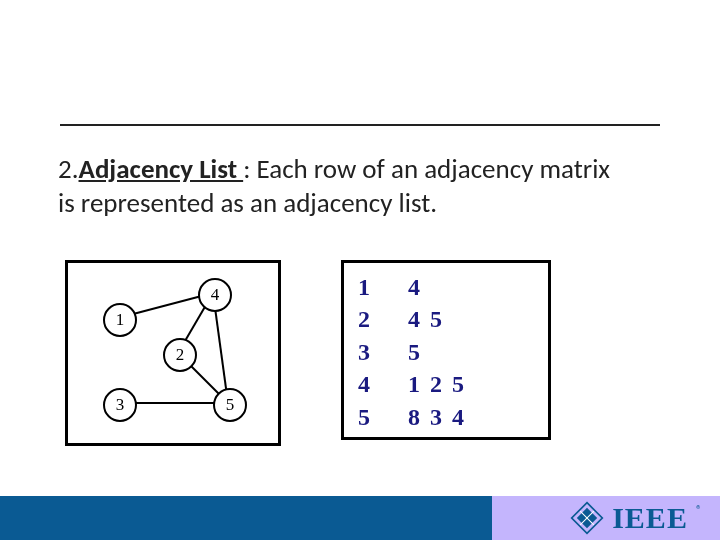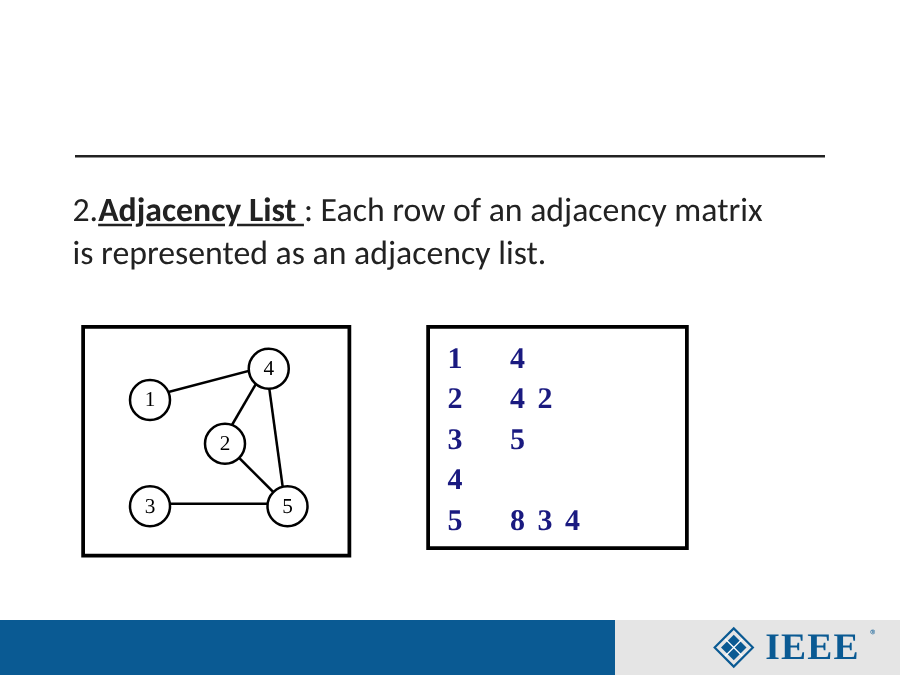--- a/index.html
+++ b/index.html
@@ -13,21 +13,21 @@
   .panel.graph{width:210px;height:180px}
   .panel.list{width:210px;height:180px;padding:8px 14px;box-sizing:border-box}
   .adj-row{display:flex;gap:36px;font-family:'Times New Roman',serif;font-size:24px;font-weight:700;color:#1a1a80;line-height:1.35}
   .adj-row .idx{width:14px;text-align:left}
   .adj-row .vals{letter-spacing:2px;white-space:nowrap}
   .node{position:absolute;width:30px;height:30px;border:2px solid #000;border-radius:50%;background:#fff;display:flex;align-items:center;justify-content:center;font-family:'Times New Roman',serif;font-size:17px}
   svg.edges{position:absolute;left:0;top:0;width:210px;height:180px}
   svg.edges line{stroke:#000;stroke-width:2}
   .footer{position:absolute;left:0;bottom:0;width:720px;height:44px;display:flex}
   .footer .bar-dark{flex:1;background:#0a5a93}
-  .footer .bar-light{width:210px;background:#e5e5e5;display:flex;align-items:center;justify-content:flex-end;padding-right:18px;gap:8px}
+  .footer .bar-light{width:210px;background:#c4b5fd;display:flex;align-items:center;justify-content:flex-end;padding-right:18px;gap:8px}
   .logo-txt{font-family:'Times New Roman',serif;font-size:30px;font-weight:700;letter-spacing:1px;color:#0a5a93}
   .logo-reg{font-size:12px;color:#0a5a93;align-self:flex-start;margin-top:6px}
   .logo-diamond{width:34px;height:34px}
 </style>
 </head>
 <body>
 <div class="slide">
 
 <div class="hr"></div>
 
@@ -62,28 +62,29 @@
         </div>
   </div>
 
   <div class="panel list">
     <div class="adj-row">
           <span class="idx">1</span>
           <span class="vals">4</span>
         </div>
     <div class="adj-row">
           <span class="idx">2</span>
-          <span class="vals">4 2</span>
+          <span class="vals">4 5</span>
         </div>
     <div class="adj-row">
           <span class="idx">3</span>
           <span class="vals">5</span>
         </div>
     <div class="adj-row">
           <span class="idx">4</span>
+          <span class="vals">1 2 5</span>
         </div>
     <div class="adj-row">
           <span class="idx">5</span>
           <span class="vals">8 3 4</span>
         </div>
   </div>
 
 </div>
 
 <div class="footer">

